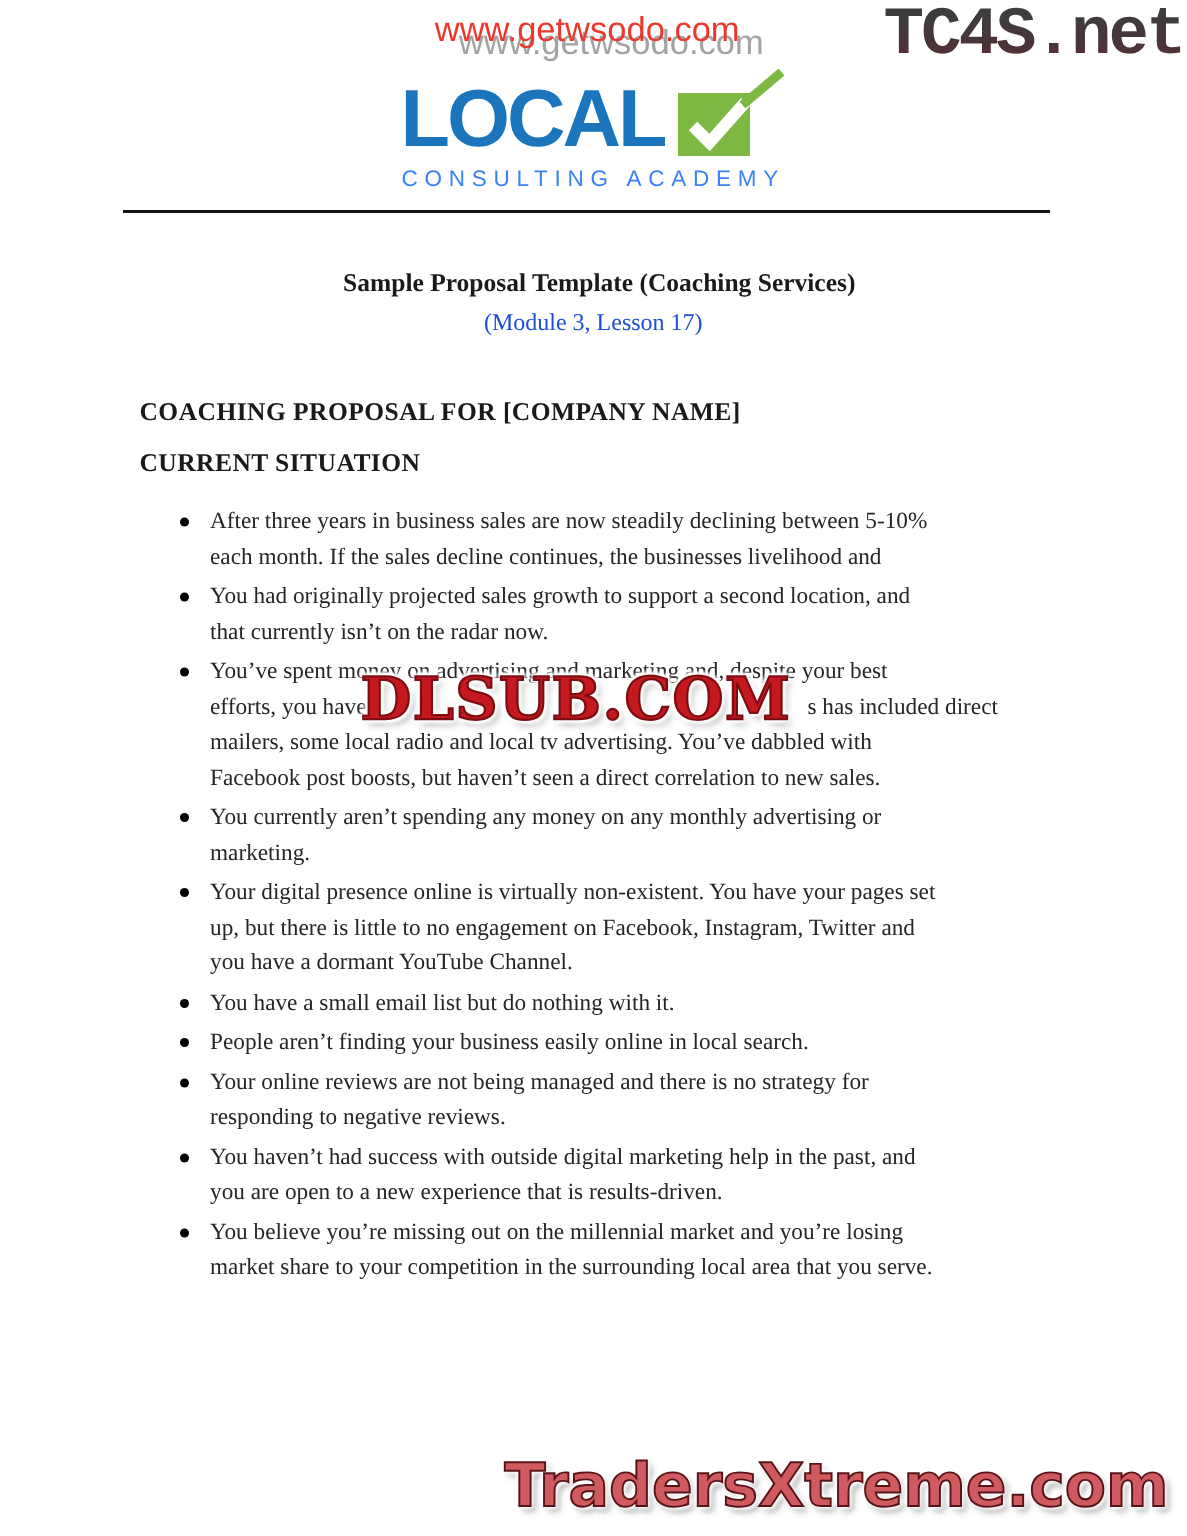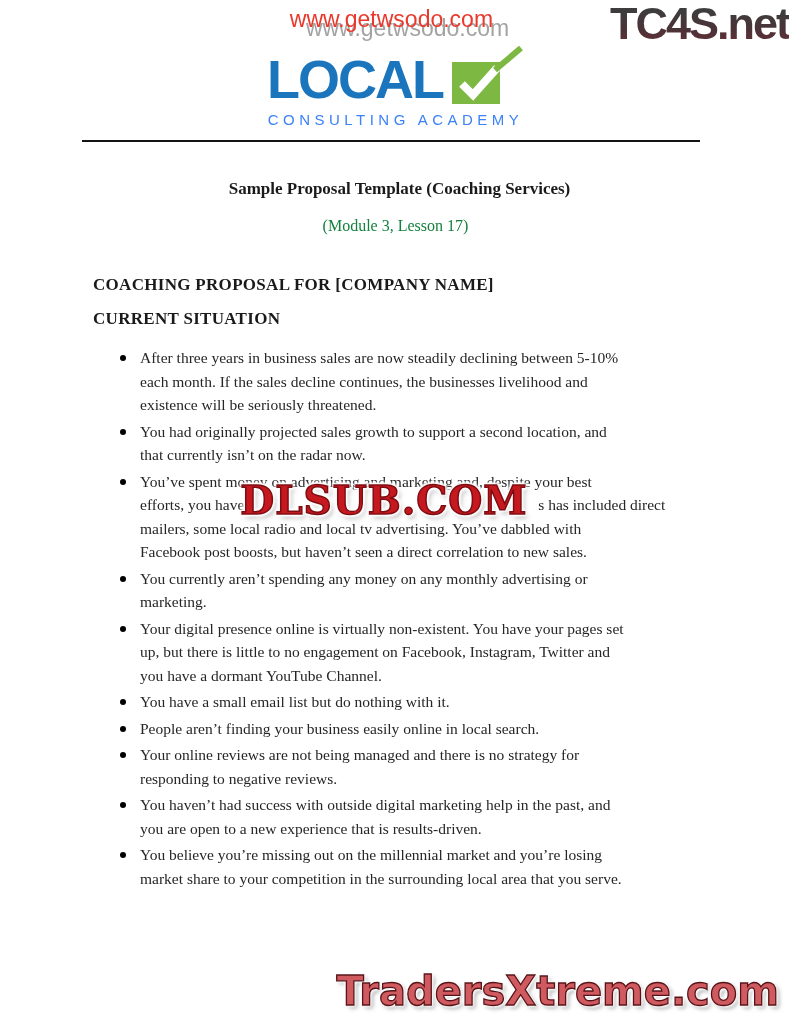--- a/index.html
+++ b/index.html
@@ -11,21 +11,21 @@
   }
 
   
   .top-url-wrap { position:absolute; top:6px; left:0; width:100%; height:50px; }
   .top-url { position:absolute; left:50%; font-family:"Liberation Sans", sans-serif; font-size:23px; white-space:nowrap; }
   .top-url.red  { transform:translateX(-52%); top:0;  color:#ea392c; z-index:2; }
   .top-url.gray { transform:translateX(-50%); top:9px; margin-left:12px; color:#a3a3a3; z-index:1; }
 
   .tc4s {
     position:absolute; top:0; right:2px; z-index:3;
-    font-family:Liberation Sans, sans-serif; font-weight:bold;
+    font-family:Liberation Mono, monospace; font-weight:bold;
     font-size:45px; line-height:48px; letter-spacing:-2px;
     color:#4a3338; white-space:nowrap;
   }
   @supports ((-webkit-background-clip:text) or (background-clip:text)) {
     .tc4s {
       background:linear-gradient(180deg,#3d3d3d 20%,#4a3338 60%,#5e3036 85%);
       -webkit-background-clip:text; background-clip:text;
       color:transparent; -webkit-text-fill-color:transparent;
     }
   }
@@ -39,21 +39,21 @@
   .logo-check { display:block; }
   .tagline {
     margin-top:7px; text-align:center;
     font-family:"Liberation Sans", sans-serif; font-size:15px;
     letter-spacing:4.5px; color:#3b82f6; white-space:nowrap;
   }
   .rule { height:2px; background:#141414; width:618px; margin:12px 0 0 82px; }
 
   
   .doc-title   { margin-top:37px; text-align:center; font-weight:bold; font-size:17px; line-height:20px;padding-left:8px; }
-  .doc-subtitle{ margin-top:17px; text-align:center; font-size:16px; line-height:20px; color:#15803d; }
+  .doc-subtitle{ margin-top:7px; text-align:center; font-size:16px; line-height:20px; color:#1d4ed8; }
 
   
   .h1 { margin:39px 0 0 93px; font-weight:bold; font-size:17px; line-height:20px; letter-spacing:0.3px; }
   .h2 { margin:14px 0 0 93px; font-weight:bold; font-size:17px; line-height:20px; letter-spacing:0.3px; }
 
   
   .bullets { margin:17px 0 0 93px; width:620px; }
   .bullet-item { position:relative; padding-left:47px; margin-bottom:3px; }
   .bullet-dot { position:absolute; left:27px; top:9px; width:6px; height:6px; border-radius:50%; background:#000; }
   .bullet-line { font-size:15.5px; line-height:23.5px; white-space:nowrap; color:#262626; }
@@ -106,21 +106,20 @@
   <div class="doc-subtitle">(Module 3, Lesson 17)</div>
 
   <div class="h1">COACHING PROPOSAL FOR [COMPANY NAME]</div>
   <div class="h2">CURRENT SITUATION</div>
 
   <div class="bullets" id="bullet-list">
       <div class="bullet-item">
         <span class="bullet-dot"></span>
         <div class="bullet-line">After three years in business sales are now steadily declining between 5-10%</div>
         <div class="bullet-line">each month. If the sales decline continues, the businesses livelihood and</div>
-        <div class="bullet-line">existence will be seriously threatened.</div>
       </div>
       <div class="bullet-item">
         <span class="bullet-dot"></span>
         <div class="bullet-line">You had originally projected sales growth to support a second location, and</div>
         <div class="bullet-line">that currently isn’t on the radar now.</div>
       </div>
       <div class="bullet-item">
         <span class="bullet-dot"></span>
         <div class="bullet-line">You’ve spent money on advertising and marketing and, despite your best</div>
         <div class="bullet-line"><span>efforts, you have</span><span class="covered-gap"><span class="dlsub">DLSUB.COM</span></span><span>s has included direct</span></div>

